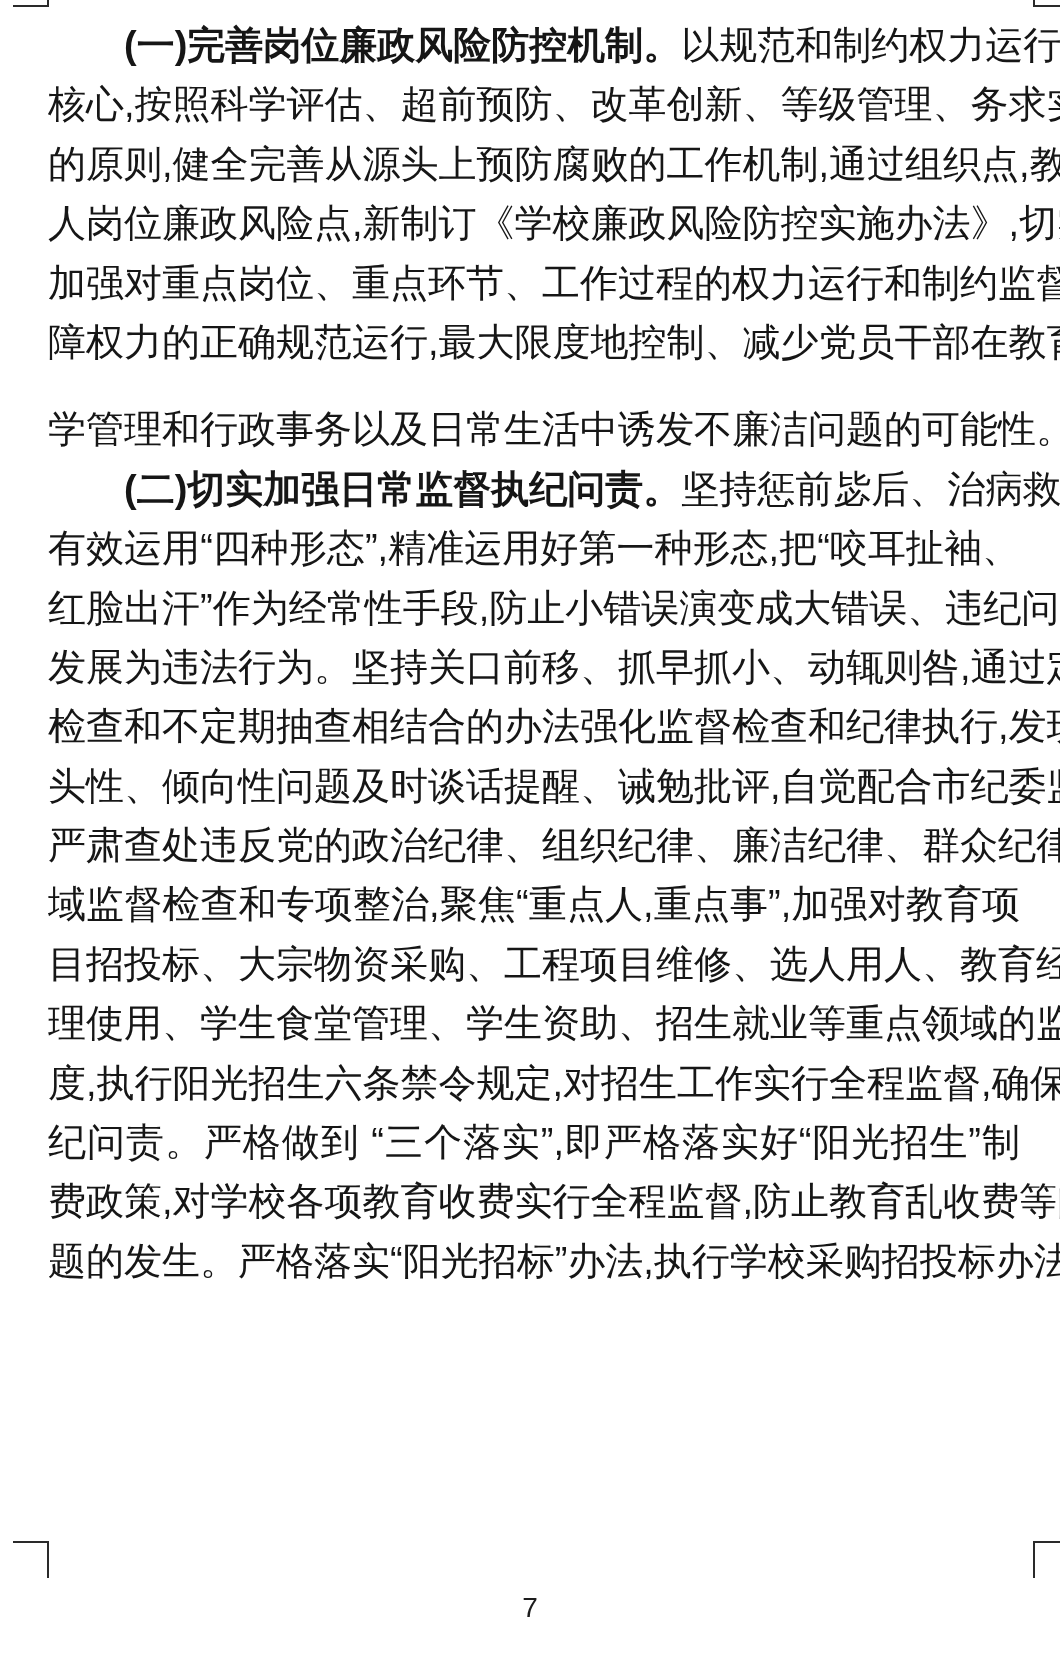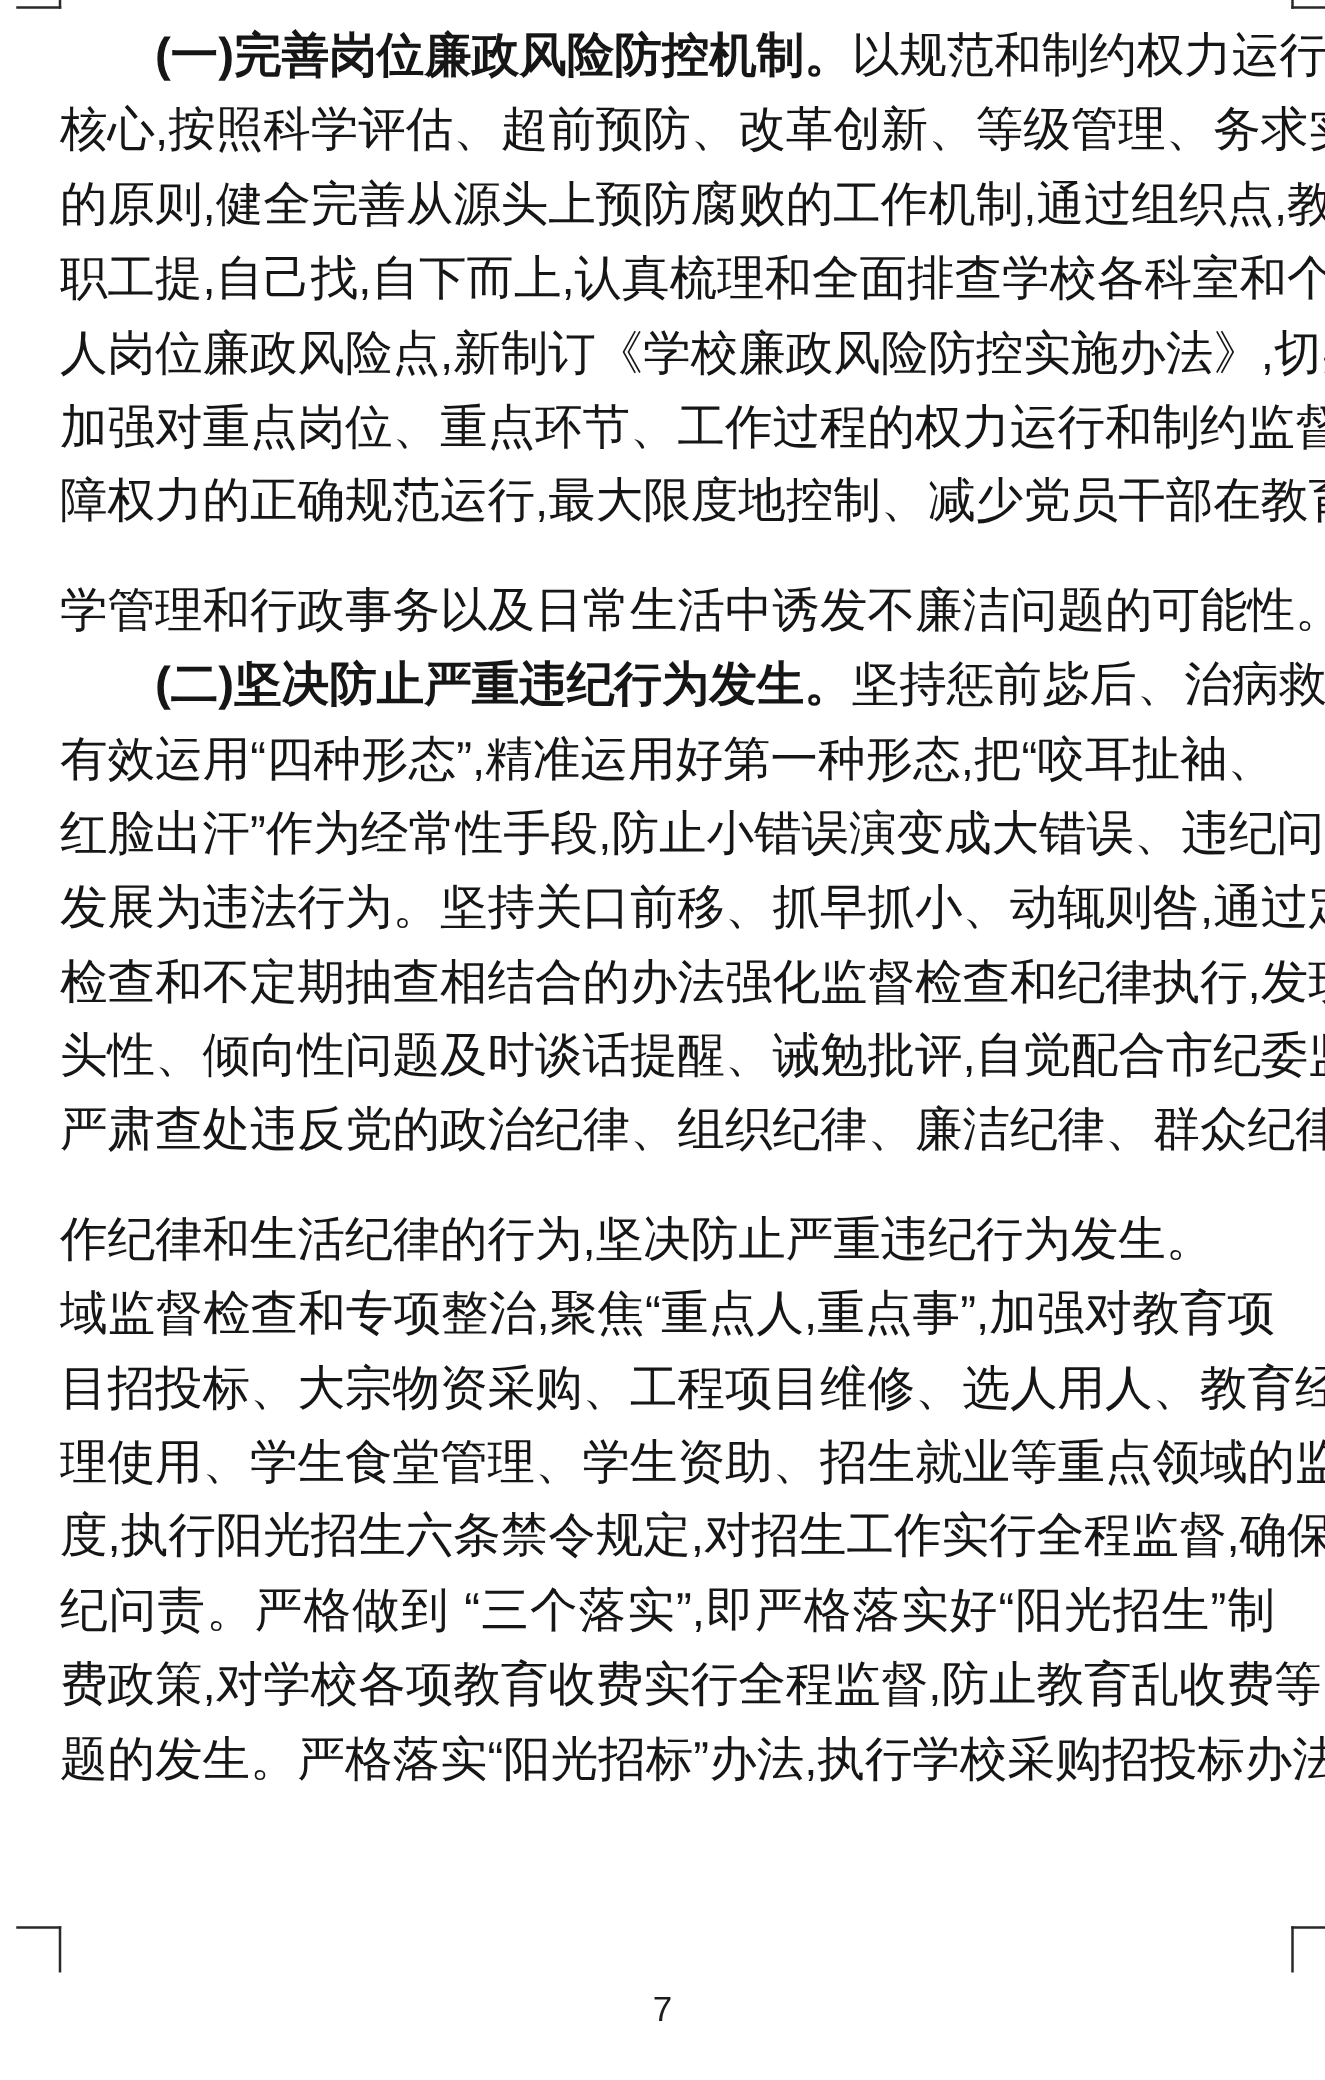--- a/index.html
+++ b/index.html
@@ -77,33 +77,31 @@
 <div class="page">
   <div class="mark mark-tl" style="border-color: rgb(42, 42, 42);"></div>
   <div class="mark mark-tr" style="border-color: rgb(42, 42, 42);"></div>
   <div class="mark mark-bl" style="border-color: rgb(42, 42, 42);"></div>
   <div class="mark mark-br" style="border-color: rgb(42, 42, 42);"></div>
 
   <div class="doc-body" style="color: rgb(22, 22, 22);">
       <div class="line indent"><span class="bold">(一)完善岗位廉政风险防控机制。</span><span>以规范和制约权力运行为</span></div>
       <div class="line"><span>核心,按照科学评估、超前预防、改革创新、等级管理、务求实效</span></div>
       <div class="line"><span>的原则,健全完善从源头上预防腐败的工作机制,通过组织点,教</span></div>
-      <div class="line"><span>职工提,自己找,自下而上,认真梳理和全面排查学校各科室和个</span></div>
       <div class="line"><span>人岗位廉政风险点,新制订《学校廉政风险防控实施办法》,切实</span></div>
       <div class="line"><span>加强对重点岗位、重点环节、工作过程的权力运行和制约监督,保</span></div>
       <div class="line"><span>障权力的正确规范运行,最大限度地控制、减少党员干部在教育教</span></div>
       <div class="line end"><span>学管理和行政事务以及日常生活中诱发不廉洁问题的可能性。</span></div>
-      <div class="line indent"><span class="bold">(二)坚决防止严重违纪行为发生。</span><span>坚持惩前毖后、治病救人,</span></div>
+      <div class="line indent"><span class="bold">(二)切实加强日常监督执纪问责。</span><span>坚持惩前毖后、治病救人,</span></div>
       <div class="line"><span>有效运用“四种形态”,精准运用好第一种形态,把“咬耳扯袖、</span></div>
       <div class="line"><span>红脸出汗”作为经常性手段,防止小错误演变成大错误、违纪问题</span></div>
       <div class="line"><span>发展为违法行为。坚持关口前移、抓早抓小、动辄则咎,通过定期</span></div>
       <div class="line"><span>检查和不定期抽查相结合的办法强化监督检查和纪律执行,发现苗</span></div>
       <div class="line"><span>头性、倾向性问题及时谈话提醒、诫勉批评,自觉配合市纪委监委</span></div>
       <div class="line"><span>严肃查处违反党的政治纪律、组织纪律、廉洁纪律、群众纪律、工</span></div>
-      <div class="line end"><span>作纪律和生活纪律的行为,坚决防止严重违纪行为发生。</span></div>
       <div class="line"><span>域监督检查和专项整治,聚焦“重点人,重点事”,加强对教育项</span></div>
       <div class="line"><span>目招投标、大宗物资采购、工程项目维修、选人用人、教育经费管</span></div>
       <div class="line"><span>理使用、学生食堂管理、学生资助、招生就业等重点领域的监督执</span></div>
       <div class="line"><span>度,执行阳光招生六条禁令规定,对招生工作实行全程监督,确保</span></div>
       <div class="line"><span>纪问责。严格做到 “三个落实”,即严格落实好“阳光招生”制</span></div>
       <div class="line"><span>费政策,对学校各项教育收费实行全程监督,防止教育乱收费等问</span></div>
       <div class="line"><span>题的发生。严格落实“阳光招标”办法,执行学校采购招投标办法,</span></div>
     </div>
 
   <div class="page-number">7</div>

